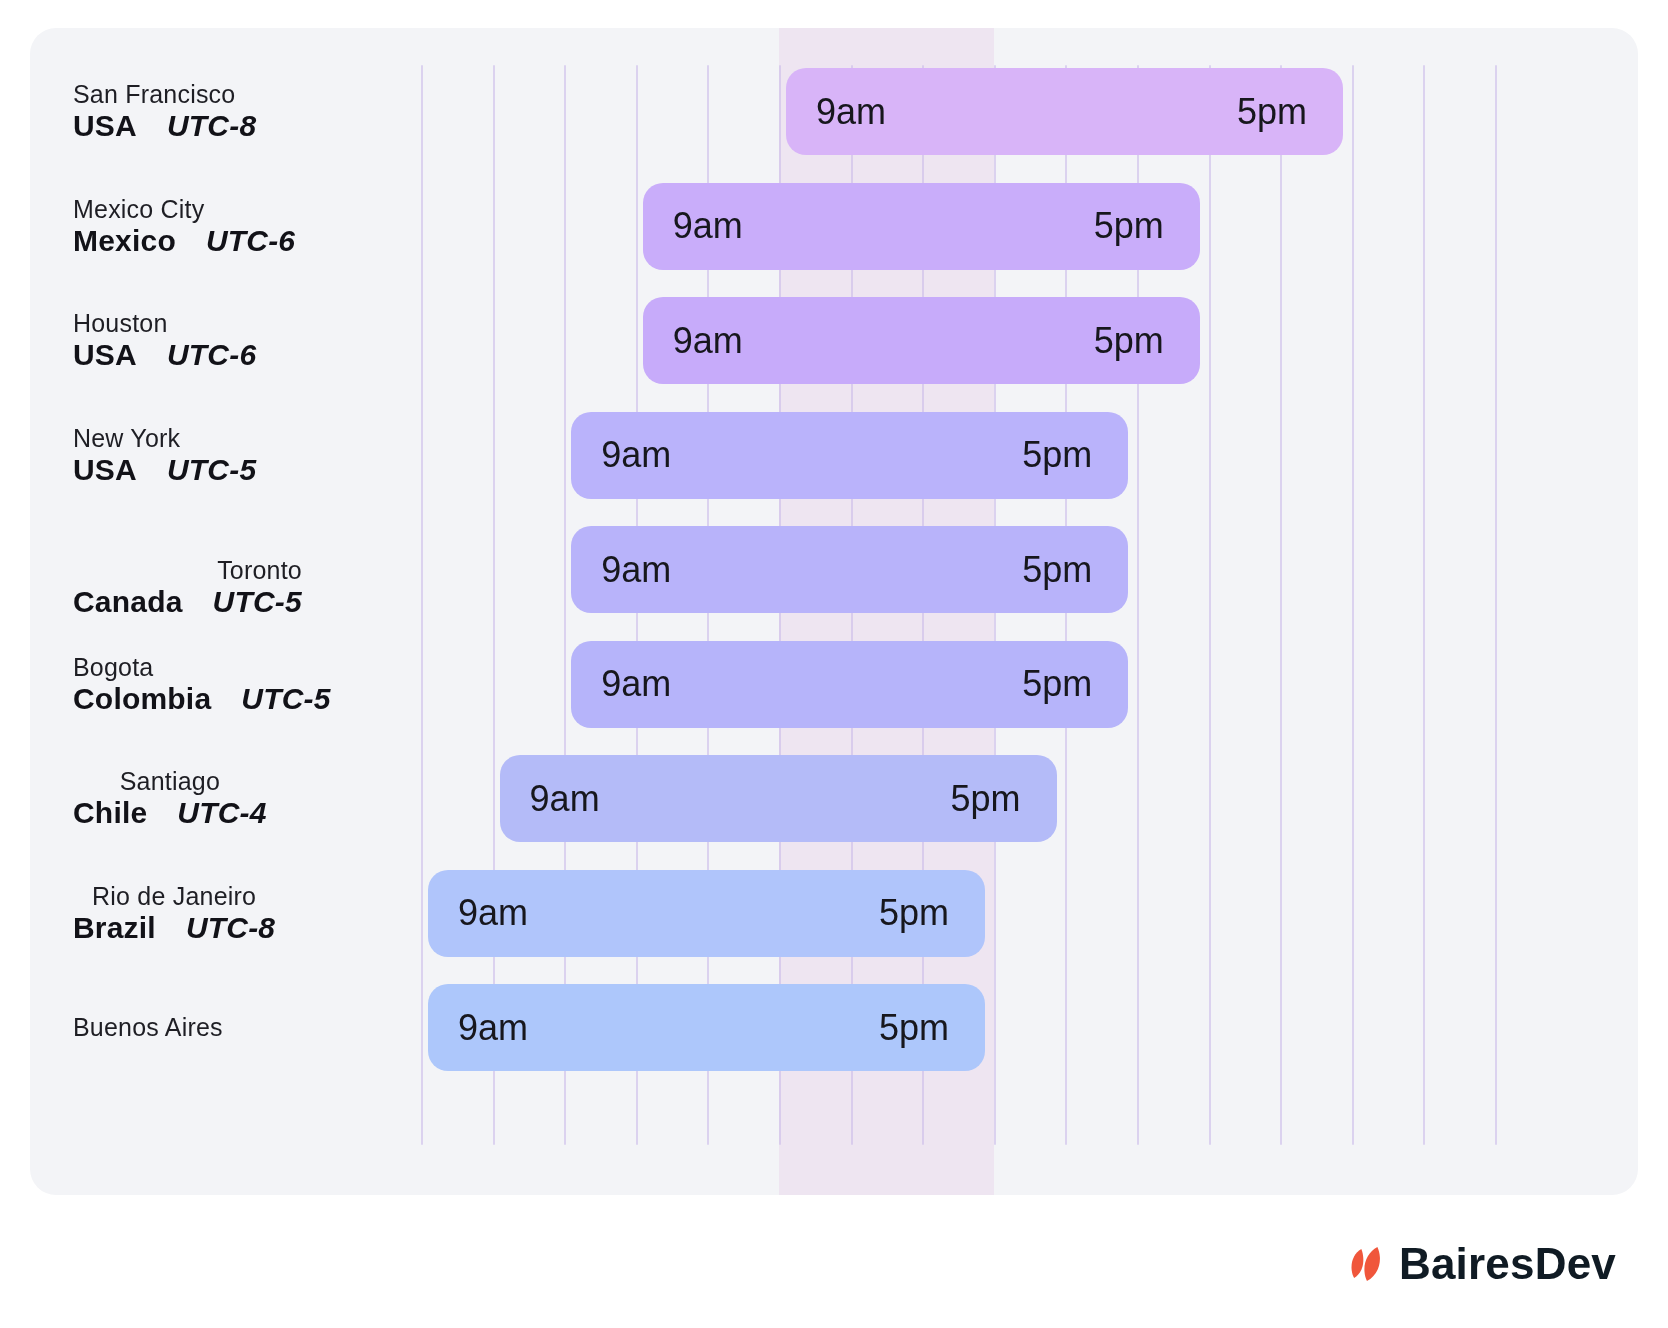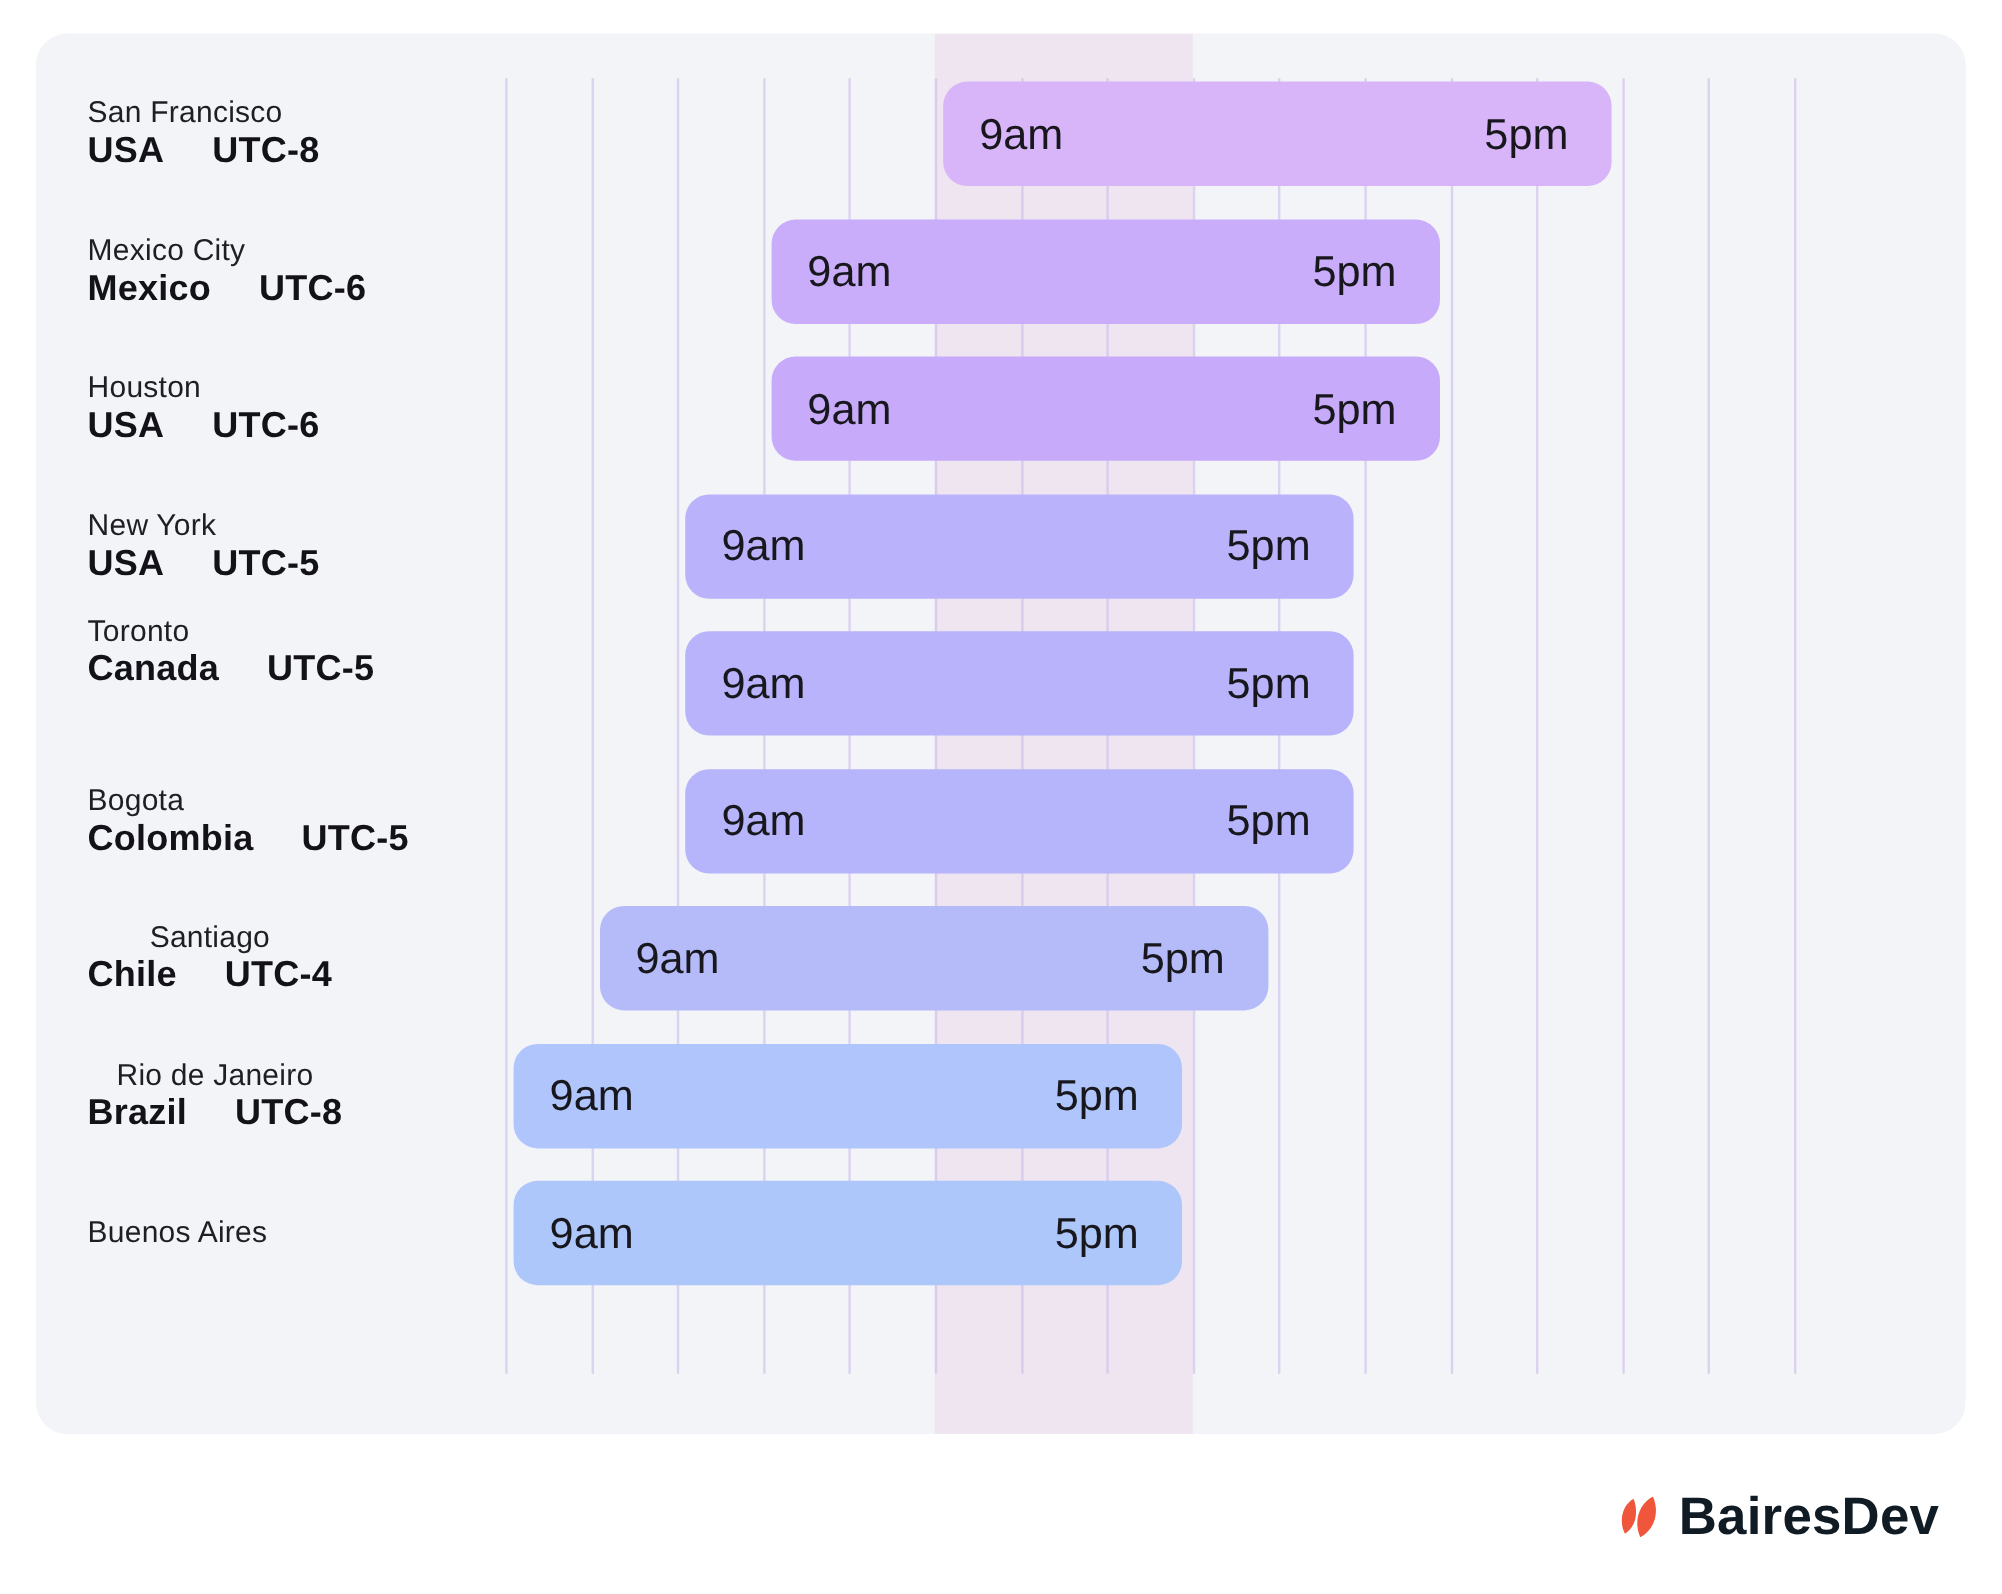--- a/index.html
+++ b/index.html
@@ -15,21 +15,21 @@
   }
   .gridline{
     position:absolute;width:2px;top:37px;height:1080px;
     background:rgba(203,186,233,0.60);border-radius:1px;
   }
   .row-label{
     position:absolute;left:43px;display:flex;flex-direction:column;justify-content:center;gap:0;
   }
   .city{font-size:25px;font-weight:400;color:#1e1e24;letter-spacing:.2px;}
   .meta{font-size:30px;font-weight:700;color:#121218;letter-spacing:.2px;}
-  .meta .utc{margin-left:40px;}
+  .meta .utc{margin-left:30px;font-style:italic;}
   .bar{
     position:absolute;height:87px;border-radius:20px;
     display:flex;align-items:center;justify-content:space-between;
     padding:0 36px 0 30px;box-sizing:border-box;
     font-size:36px;color:#17171d;
   }
   .logo{
     position:absolute;right:52px;top:1242px;height:44px;
     display:flex;align-items:center;gap:10px;
   }
@@ -105,21 +105,21 @@
         <span class="country">USA</span><span class="utc">UTC-5</span>
       </div>
     </div>
     <div class="bar" style="top: 383.5px; left: 541.2px; width: 557px; background: rgb(186, 179, 251);">
       <span>9am</span>
       <span>5pm</span>
     </div>
   </div>
 
   <div>
-    <div class="row-label" style="top: 472px; height: 87px;">
+    <div class="row-label" style="top: 516px; height: 87px; align-items: flex-end;">
       <div class="city">Toronto</div>
       <div class="meta">
         <span class="country">Canada</span><span class="utc">UTC-5</span>
       </div>
     </div>
     <div class="bar" style="top: 498px; left: 541.2px; width: 557px; background: rgb(184, 179, 250);">
       <span>9am</span>
       <span>5pm</span>
     </div>
   </div>

